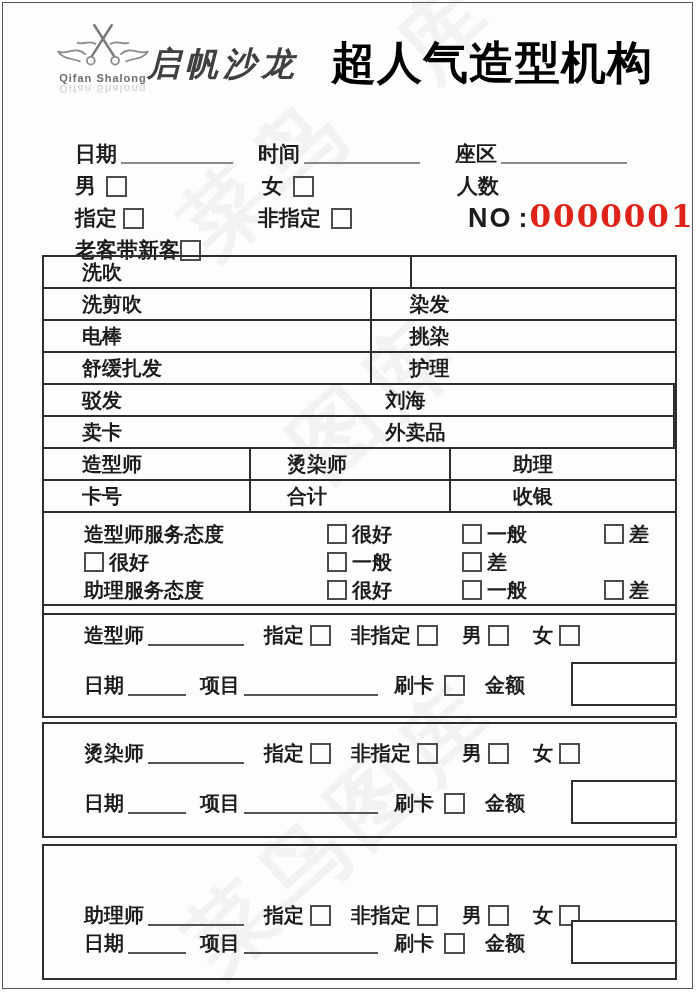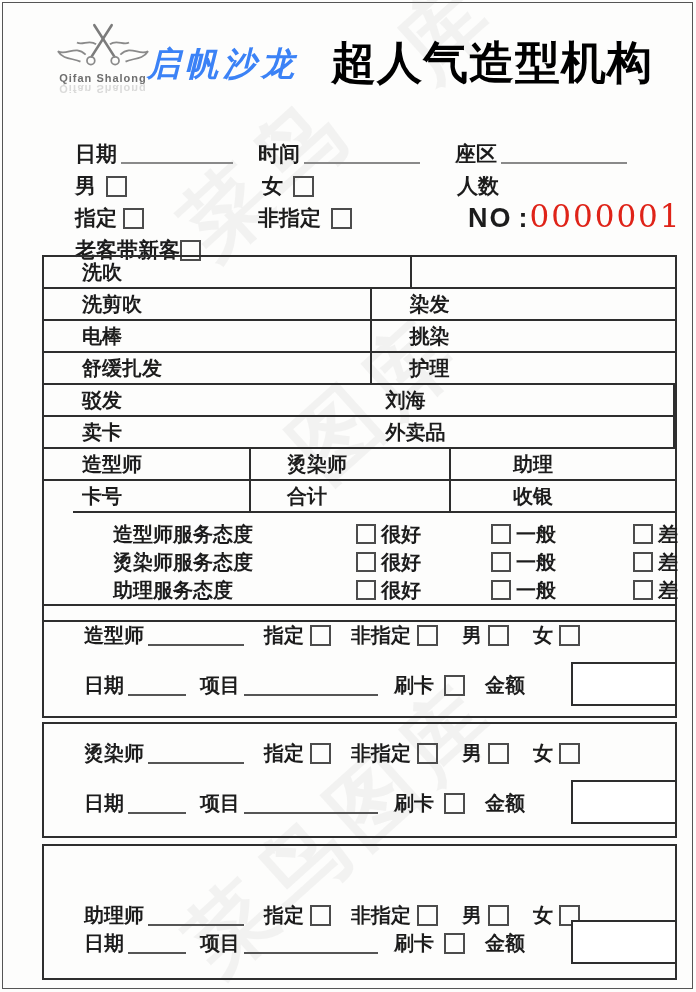--- a/index.html
+++ b/index.html
@@ -15,46 +15,46 @@
   .wm { position:absolute; font-size:86px; font-weight:700; color:#909090;
     opacity:.09; transform:rotate(-42deg); letter-spacing:10px; white-space:nowrap;
     pointer-events:none; }
 
   
   .logo-block { position:absolute; left:48px; top:20px; width:110px; text-align:center; }
   .logo-en { font-size:11px; font-weight:700; letter-spacing:1px; color:#6e6e6e; margin-top:-4px; }
   .logo-reflect { font-size:11px; font-weight:700; letter-spacing:1px; color:#9a9a9a;
     transform:scaleY(-1); opacity:.35; filter:blur(.6px); margin-top:-1px; }
   .brand-name { position:absolute; left:147px; top:42px; font-family:"DejaVu Serif",serif;
-    font-style:italic; font-weight:700; font-size:33px; letter-spacing:5px; color:#3b82f6; }
+    font-style:italic; font-weight:700; font-size:33px; letter-spacing:5px; color:#404040; }
   .main-title { position:absolute; left:331px; top:33px; font-size:45px; font-weight:900;
     letter-spacing:1px; color:#000; }
 
   
   .lbl { font-size:21px; font-weight:600; }
   .abs { position:absolute; display:flex; align-items:center; }
   .fline { display:inline-block; border-bottom:2px solid #8a8a8a; height:18px; margin-left:4px; }
   .cb { display:inline-block; width:17px; height:17px; border:2px solid #4c4c4c;
     background:transparent; flex:0 0 auto; }
   .gap6 { margin-left:6px; } .gap10 { margin-left:10px; }
   .no-label { font-size:27px; font-weight:600; letter-spacing:2px; }
   .no-colon { font-size:27px; font-weight:600; margin:0 2px 0 6px; }
-  .no-value { font-family:"DejaVu Serif",serif; font-size:31px; letter-spacing:2px; }
+  .no-value { font-family:"DejaVu Serif",serif; font-size:31px; letter-spacing:2px;font-weight:bold; }
 
   
   .svc { position:absolute; left:42px; top:255px; width:631px; border:2px solid #2e2e2e; background:transparent; }
   .svc-row { display:flex; height:30px; border-top:2px solid #2e2e2e; }
   .svc-row.first { border-top:none; }
   .svc-cell { display:flex; align-items:center; padding-left:38px; font-size:20px; font-weight:600; }
   .cL { width:52%; border-right:2px solid #2e2e2e; }
   .cR { width:48%; }
   .c3a { width:34%; border-right:2px solid #2e2e2e; }
   .c3b { width:33%; border-right:2px solid #2e2e2e; padding-left:36px; }
   .c3c { width:33%; padding-left:62px; }
-  .att-block { border-top:2px solid #2e2e2e; padding:7px 0 16px;margin-left:29px; }
+  .att-block { border-top:2px solid #2e2e2e; padding:7px 0 9px; }
   .att-row { display:grid; grid-template-columns:243px 135px 142px auto;
     align-items:center; height:28px; padding-left:40px; font-size:20px; font-weight:600; }
   .opt { display:flex; align-items:center; gap:5px; }
   .opt .cb { width:16px; height:16px; }
 
   
   .staff { position:absolute; left:42px; width:631px; border:2px solid #2e2e2e; background:transparent; }
   .staff.s1 { top:604px; height:110px; }
   .staff.s2 { top:722px; height:112px; }
   .staff.s3 { top:844px; height:132px; }
@@ -192,21 +192,20 @@
       <span class="opt">
           <span class="cb"></span>
           <span>一般</span>
         </span>
       <span class="opt">
           <span class="cb"></span>
           <span>差</span>
         </span>
     </div>
     <div class="att-row">
-      <span>烫染师服务态度</span>
       <span class="opt">
           <span class="cb"></span>
           <span>很好</span>
         </span>
       <span class="opt">
           <span class="cb"></span>
           <span>一般</span>
         </span>
       <span class="opt">
           <span class="cb"></span>

